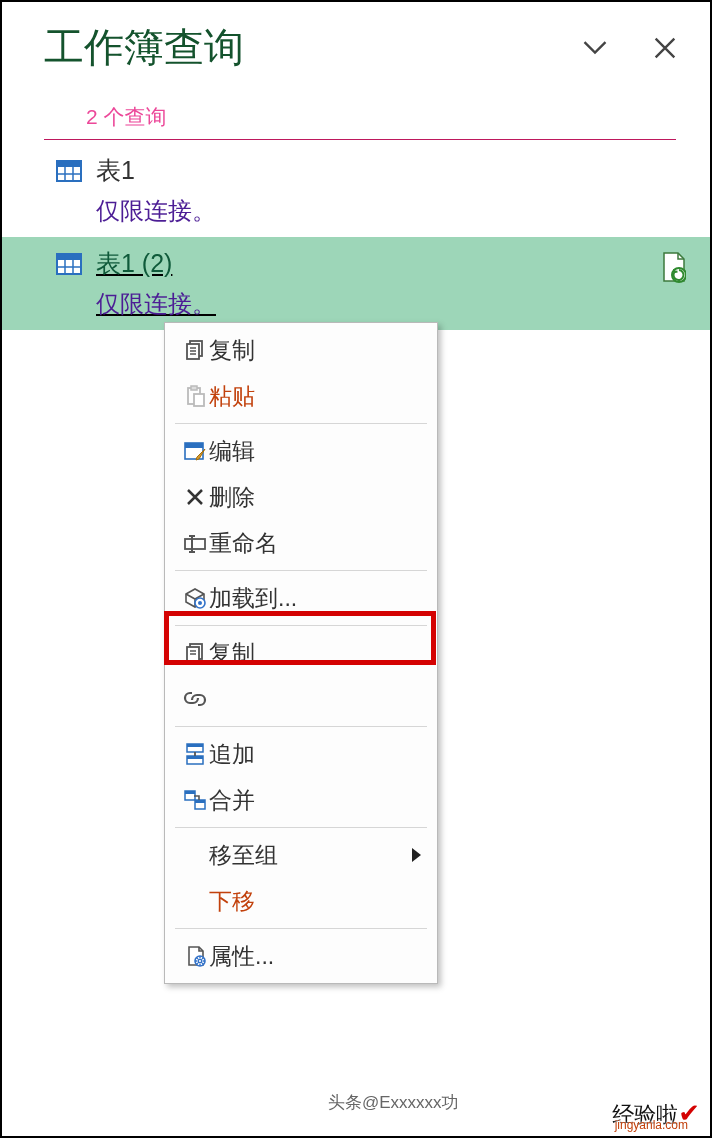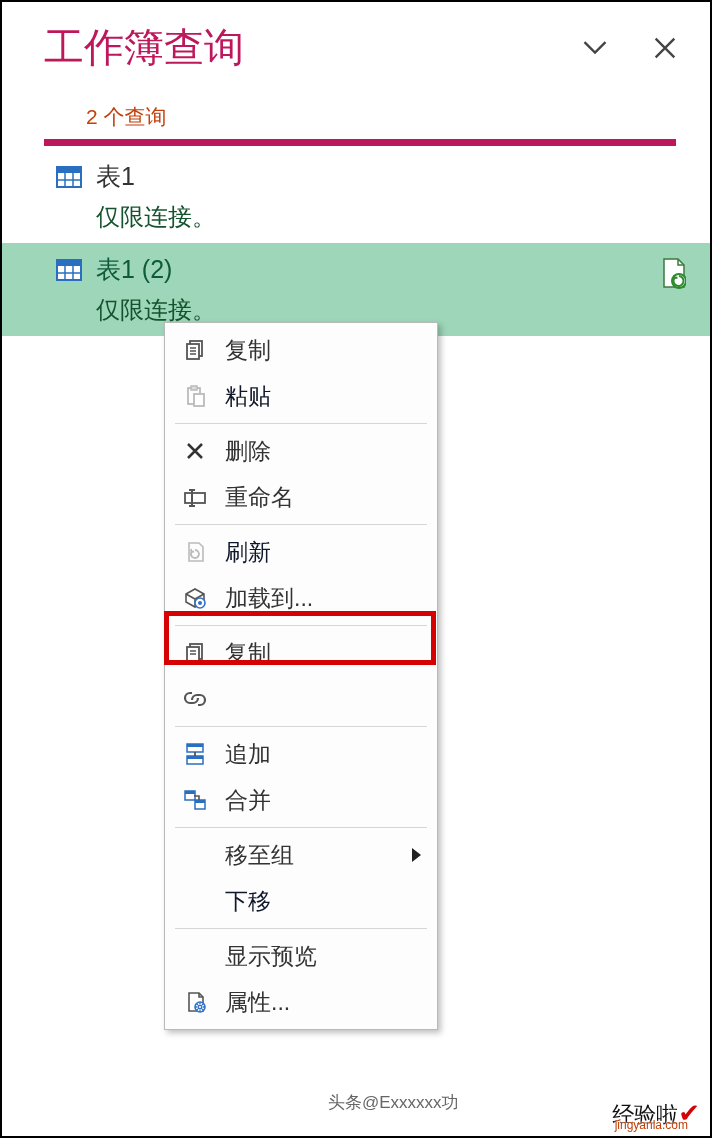--- a/index.html
+++ b/index.html
@@ -19,73 +19,74 @@
     }
     .pane-header {
       display: flex;
       align-items: center;
       justify-content: space-between;
       padding: 18px 30px 18px 42px;
     }
     .pane-title {
       font-size: 40px;
       font-weight: 400;
-      color: #be185d;
+      color: #14532d;
     }
     .pane-controls {
       display: flex;
       gap: 40px;
     }
     .pane-ctrl-btn {
       width: 30px;
       height: 30px;
       display: flex;
       align-items: center;
       justify-content: center;
       cursor: pointer;
       color: #444;
     }
     .pane-ctrl-btn svg { width: 28px; height: 28px; }
     .count-label {
       font-size: 21px;
-      color: #c2410c;
+      color: #ec4899;
       padding: 10px 0 8px 42px;
-      border-bottom: 7px solid #be185d;
+      border-bottom: 1px solid #be185d;
       margin: 0 34px 4px 42px;
     }
     .query-list {
       padding: 0;
     }
     .query-item {
       padding: 10px 30px 10px 54px;
     }
     .query-item.selected {
       background: #9dd6b8;
       position: relative;
+      text-decoration: underline;
     }
     .query-row {
       display: flex;
       align-items: center;
       gap: 14px;
     }
     .table-icon {
       display: inline-flex;
       align-items: center;
       justify-content: center;
     }
     .table-icon svg { width: 26px; height: 22px; }
     .query-name {
       font-size: 25px;
       color: #333;
       font-weight: 400;
     }
     .query-item.selected .query-name { color: #0f5a3a; }
     .query-status {
       font-size: 24px;
-      color: #14532d;
+      color: #4c1d95;
       padding-left: 40px;
       margin-top: 8px;
     }
     .refresh-badge {
       position: absolute;
       right: 24px;
       top: 14px;
     }
     .refresh-badge svg { width: 26px; height: 32px; }
     .context-menu {
@@ -96,28 +97,27 @@
       background: #fdfdfd;
       border: 1px solid #b9b9b9;
       box-shadow: 3px 3px 6px rgba(0,0,0,0.25);
       padding: 4px 0;
     }
     .menu-item {
       display: flex;
       align-items: center;
       height: 46px;
       padding: 0 16px;
-      gap: 16px;
       font-size: 23px;
       color: #333;
       cursor: pointer;
       position: relative;
     }
     .menu-item.disabled {
-      color: #0f172a;
+      color: #c2410c;
       cursor: default;
     }
     .menu-item .mi-icon {
       width: 28px;
       height: 28px;
       display: flex;
       align-items: center;
       justify-content: center;
       flex-shrink: 0;
     }
@@ -255,47 +255,47 @@
           <rect x="8" y="2" width="6" height="4" fill="#ddd" stroke="#bbb" stroke-width="1.5"></rect>
           <rect x="11" y="10" width="10" height="12" fill="#fff" stroke="#bbb" stroke-width="1.8"></rect>
         </svg>
       </span>
     <span class="mi-label">粘贴</span>
   </div>
   <div class="menu-sep"></div>
   <div class="menu-item">
     <span class="mi-icon">
         <svg viewBox="0 0 24 24">
+          <rect x="2" y="4" width="18" height="16" fill="#fff" stroke="#2a6fbf" stroke-width="1.6"></rect>
+          <rect x="2" y="4" width="18" height="5" fill="#2a6fbf"></rect>
+          <path d="M22 10 L14 18 L13 21 L16 20 Z" fill="#d99a2b" stroke="#a06e12" stroke-width="1"></path>
+        </svg>
+      </span>
+    <span class="mi-label">编辑</span>
+  </div>
+  <div class="menu-item">
+    <span class="mi-icon">
+        <svg viewBox="0 0 24 24">
           <path d="M5 5 L19 19 M19 5 L5 19" stroke="#333" stroke-width="2.5"></path>
         </svg>
       </span>
     <span class="mi-label">删除</span>
   </div>
   <div class="menu-item">
     <span class="mi-icon">
         <svg viewBox="0 0 24 24">
           <rect x="2" y="8" width="20" height="10" fill="none" stroke="#555" stroke-width="1.8"></rect>
           <line x1="9" y1="5" x2="9" y2="21" stroke="#555" stroke-width="2"></line>
           <line x1="6" y1="5" x2="12" y2="5" stroke="#555" stroke-width="2"></line>
           <line x1="6" y1="21" x2="12" y2="21" stroke="#555" stroke-width="2"></line>
         </svg>
       </span>
     <span class="mi-label">重命名</span>
   </div>
   <div class="menu-sep"></div>
-  <div class="menu-item disabled">
-    <span class="mi-icon">
-        <svg viewBox="0 0 24 24">
-          <path d="M6 3 H16 L20 7 V21 H6 Z" fill="none" stroke="#bbb" stroke-width="1.6"></path>
-          <path d="M12 10 A4 4 0 1 1 8.5 12" fill="none" stroke="#bbb" stroke-width="1.8"></path>
-          <path d="M8 9 L8.5 12 L11 11.5" fill="none" stroke="#bbb" stroke-width="1.8"></path>
-        </svg>
-      </span>
-    <span class="mi-label">刷新</span>
-  </div>
   <div class="menu-item">
     <span class="mi-icon">
         <svg viewBox="0 0 24 24">
           <path d="M3 8 L12 3 L21 8 L21 16 L12 21 L3 16 Z" fill="none" stroke="#555" stroke-width="1.6"></path>
           <path d="M3 8 L12 13 L21 8 M12 13 V21" fill="none" stroke="#555" stroke-width="1.6"></path>
           <circle cx="17" cy="17" r="5" fill="#fff" stroke="#3272c9" stroke-width="1.6"></circle>
           <circle cx="17" cy="17" r="2" fill="#3272c9"></circle>
         </svg>
       </span>
     <span class="mi-label">加载到...</span>
@@ -350,24 +350,20 @@
     <span class="mi-icon"></span>
     <span class="mi-label">移至组</span>
     <span class="mi-arrow"></span>
   </div>
   <div class="menu-item disabled">
     <span class="mi-icon"></span>
     <span class="mi-label">下移</span>
   </div>
   <div class="menu-sep"></div>
   <div class="menu-item">
-    <span class="mi-icon"></span>
-    <span class="mi-label">显示预览</span>
-  </div>
-  <div class="menu-item">
     <span class="mi-icon">
         <svg viewBox="0 0 24 24">
           <path d="M6 3 H16 L20 7 V21 H6 Z" fill="#fff" stroke="#555" stroke-width="1.6"></path>
           <path d="M16 3 V7 H20" fill="none" stroke="#555" stroke-width="1.6"></path>
           <circle cx="17" cy="17" r="5" fill="#fff" stroke="#3272c9" stroke-width="1.6"></circle>
           <circle cx="17" cy="17" r="1.8" fill="none" stroke="#3272c9" stroke-width="1.4"></circle>
           <path d="M17 12v2M17 20v2M12 17h2M20 17h2M13.5 13.5l1.4 1.4M19.1 19.1l1.4 1.4M20.5 13.5l-1.4 1.4M14.9 19.1l-1.4 1.4" stroke="#3272c9" stroke-width="1.4"></path>
         </svg>
       </span>
     <span class="mi-label">属性...</span>

